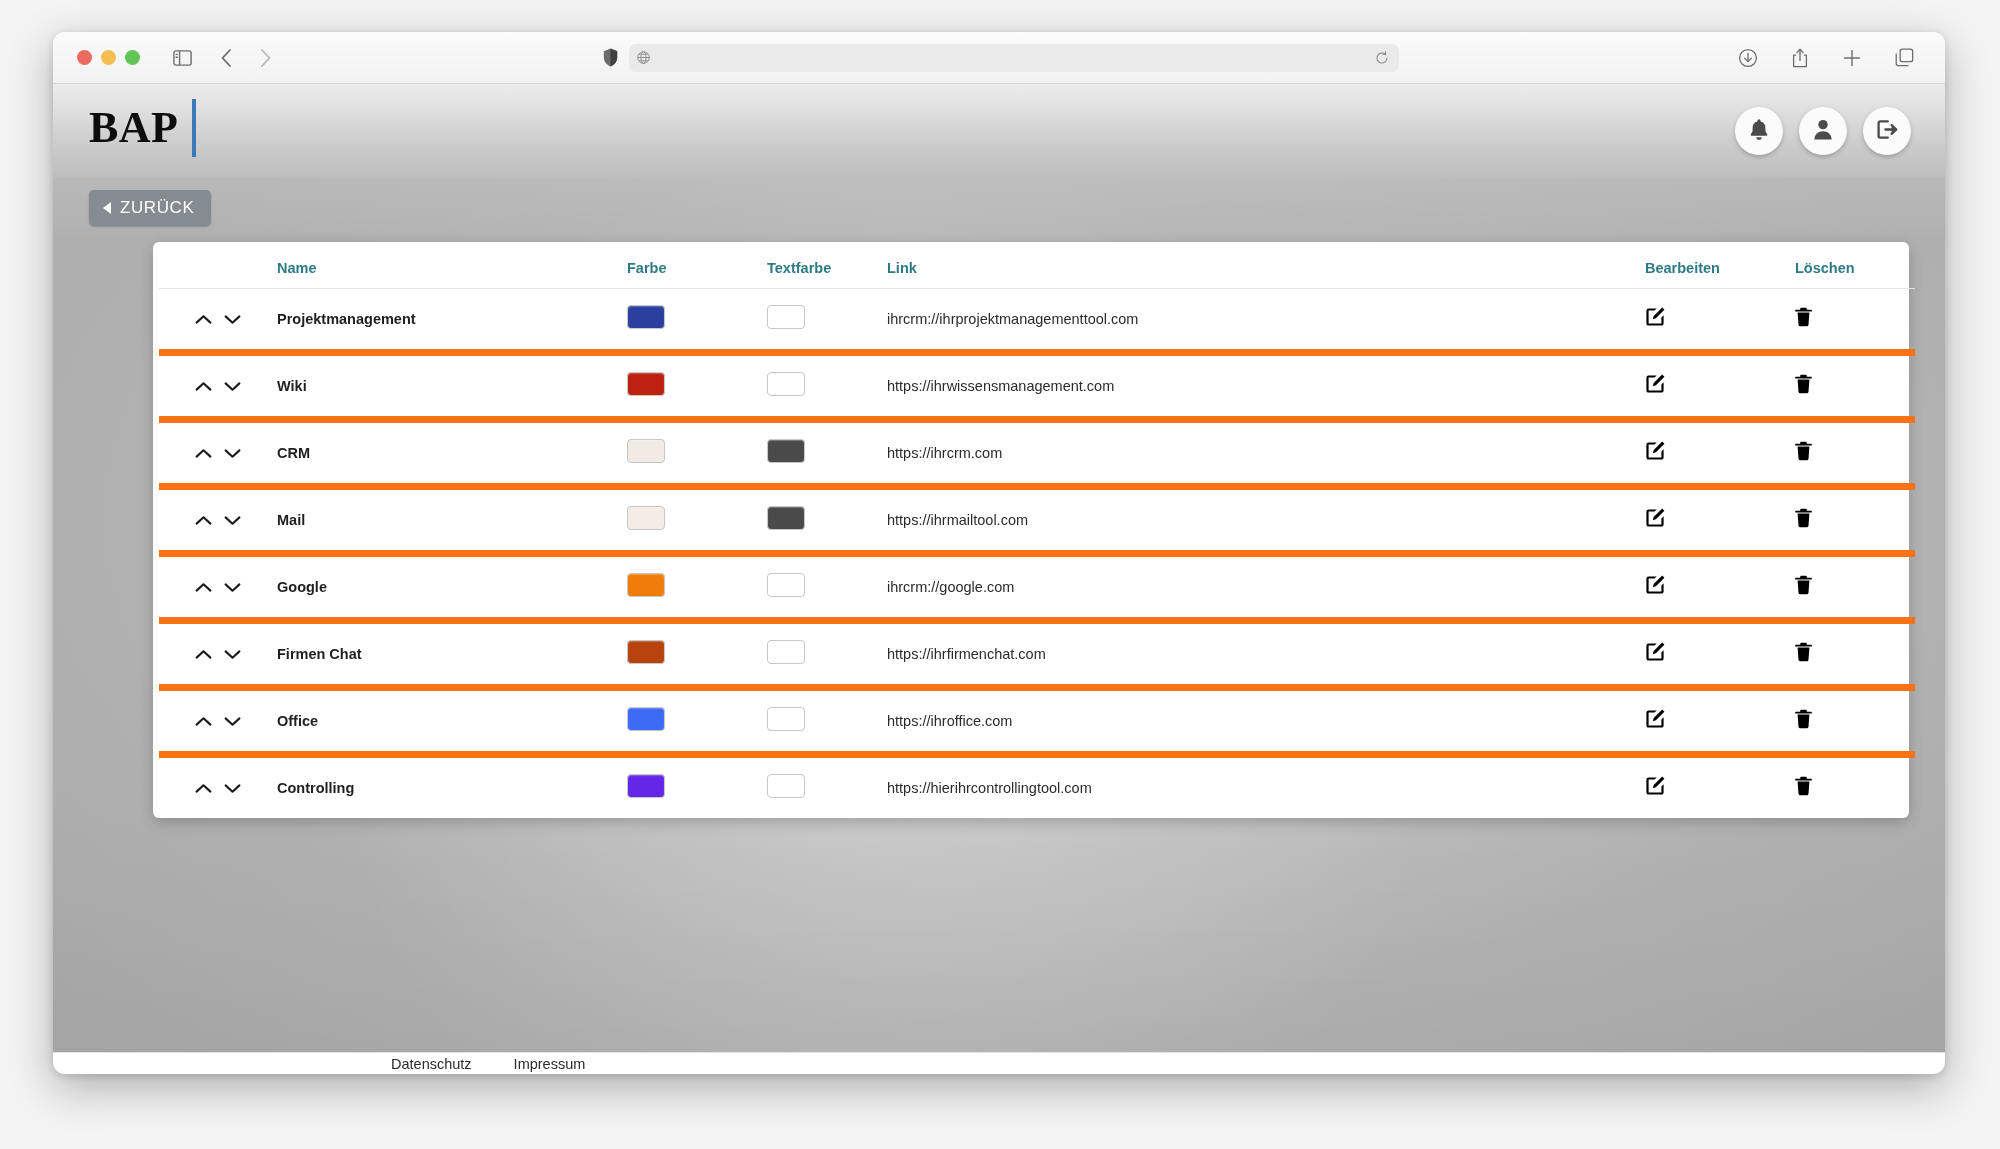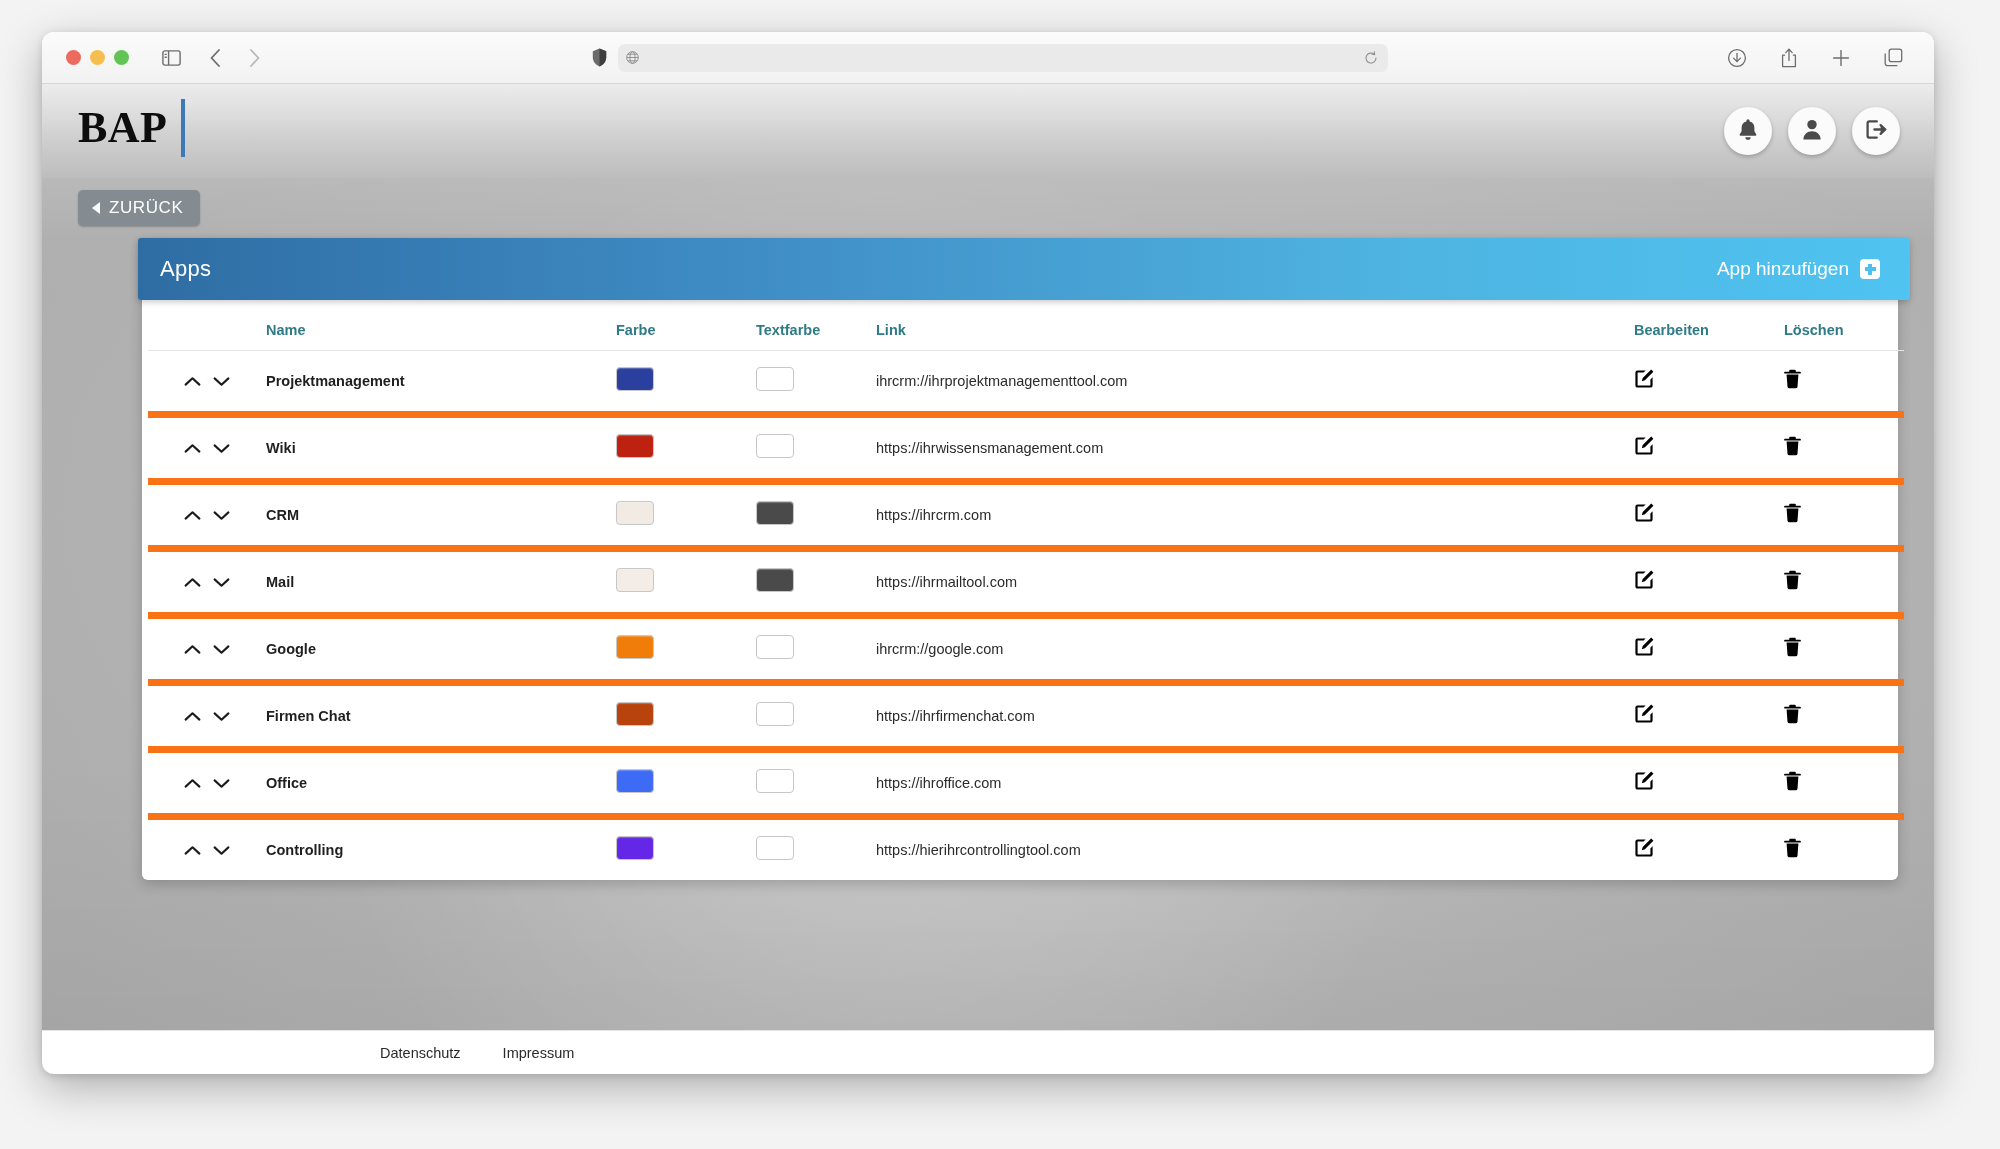--- a/index.html
+++ b/index.html
@@ -12,21 +12,21 @@
   body {
     background: #f3f3f3;
     display: flex;
     align-items: flex-start;
     justify-content: center;
   }
 
   
   .browser {
     position: absolute;
-    left: 42px; top: 32px;
+    left: 53px; top: 32px;
     width: 1892px; height: 1042px;
     border-radius: 12px;
     background: #ffffff;
     box-shadow: 0 14px 44px rgba(0,0,0,0.28), 0 2px 8px rgba(0,0,0,0.14);
     overflow: hidden;
     display: flex;
     flex-direction: column;
   }
   .chrome-bar {
     height: 52px;
@@ -283,21 +283,21 @@
     border: 1px solid #c7c7c7;
     display: inline-block;
     box-shadow: inset 0 1px 1px rgba(255,255,255,0.25);
   }
   .icon-cell { color: #000; }
   .icon-btn { cursor: pointer; display: inline-flex; }
 
   .footer {
     position: absolute;
     left: 0; right: 0; bottom: 0;
-    height: 44px;
+    height: 22px;
     background: #ffffff;
     display: flex;
     align-items: center;
     gap: 42px;
     padding-left: 338px;
     font-size: 14.5px;
     color: #2b2b2b;
     z-index: 3;
     border-top: 1px solid #e4e4e4;
   }
@@ -432,27 +432,20 @@
     </div>
 
     <div class="back-row">
       <div class="back-btn">
         <span class="tri"></span>
         <span>ZURÜCK</span>
       </div>
     </div>
 
     <div class="panel">
-      <div class="panel-header">
-        <span class="panel-title">Apps</span>
-        <div class="add-app">
-          <span>App hinzufügen</span>
-          <span class="plus-box"></span>
-        </div>
-      </div>
 
       <table class="apps">
         <thead>
           <tr>
             <th class="col-sort"></th>
             <th class="col-name">Name</th>
             <th class="col-farbe">Farbe</th>
             <th class="col-text">Textfarbe</th>
             <th class="col-link">Link</th>
             <th class="col-edit">Bearbeiten</th>

